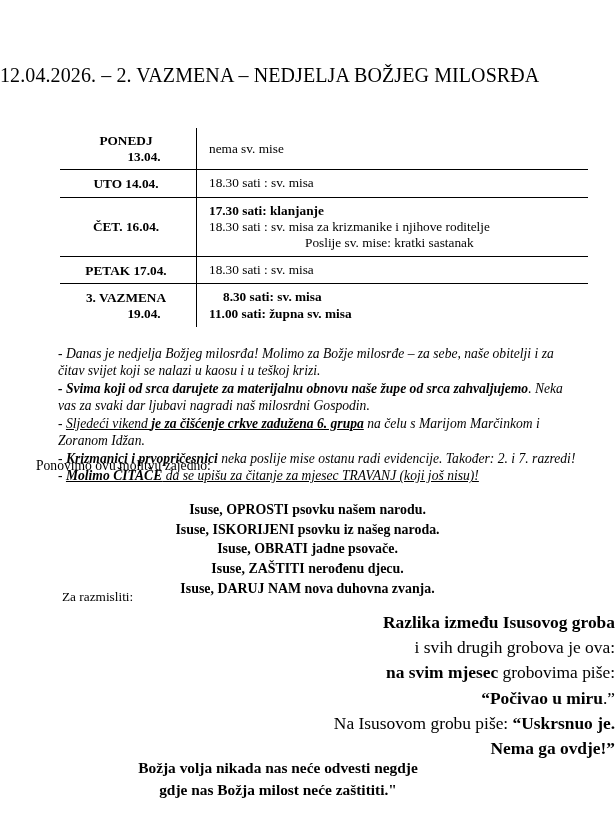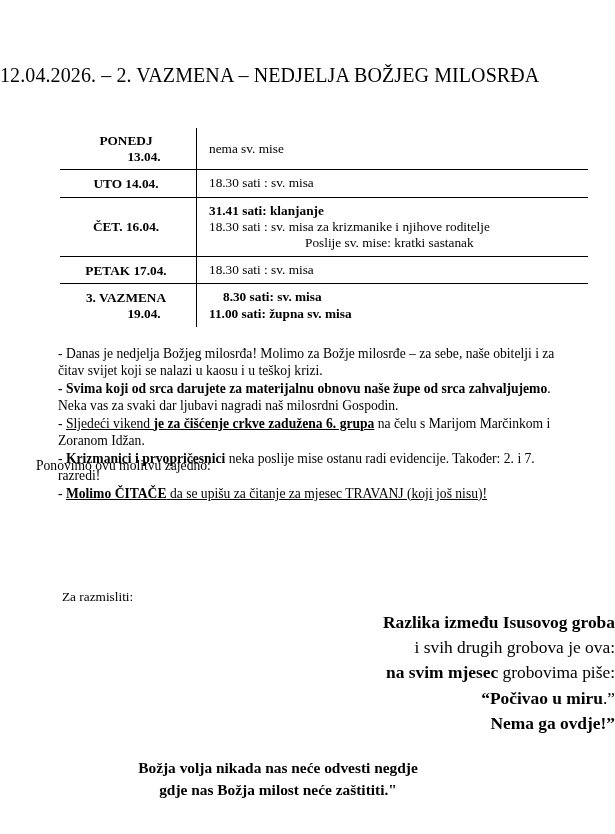--- a/index.html
+++ b/index.html
@@ -83,20 +83,21 @@
     left: 36px;
     top: 345px;
     width: 544px;
     font-size: 13.6px;
     line-height: 1.285;
     text-align: left;
   }
   .notices p {
     margin: 0;
     text-indent: 0;
+    font-style: italic;
   }
   .notices .dash-ind { padding-left: 22px; }
   .u { text-decoration: underline; }
   .bu { font-weight: bold; text-decoration: underline; }
 
   
   .prayer-lead {
     position: absolute;
     left: 36px;
     top: 458px;
@@ -172,21 +173,21 @@
           <span class="info-line">18.30 sati : sv. misa</span>
         </td>
       </tr>
 
 
       <tr>
         <td class="col-day">
           <span>ČET.  16.04.</span>
         </td>
         <td class="col-info">
-          <span class="info-line b">31.41 sati: klanjanje</span>
+          <span class="info-line b">17.30 sati: klanjanje</span>
           <span class="info-line">18.30 sati : sv. misa za krizmanike i njihove roditelje</span>
           <span class="info-indent">Poslije sv. mise: kratki sastanak</span>
         </td>
       </tr>
 
       <tr>
         <td class="col-day">
           <span>PETAK    17.04.</span>
         </td>
         <td class="col-info">
@@ -212,28 +213,36 @@
   <div class="notices">
     <p class="dash-ind"><span>- Danas je nedjelja Božjeg milosrđa! Molimo za Božje milosrđe – za sebe, naše obitelji i za čitav svijet koji se nalazi u kaosu i u teškoj krizi.</span></p>
     <p class="dash-ind"><span class="b">- Svima koji od srca darujete za materijalnu obnovu naše župe od srca zahvaljujemo</span><span>. Neka vas za svaki dar ljubavi nagradi naš milosrdni Gospodin.</span></p>
     <p class="dash-ind"><span>- </span><span class="u">Sljedeći vikend </span><span class="bu">je za čišćenje crkve zadužena 6. grupa</span><span> na čelu s Marijom Marčinkom i Zoranom Idžan.</span></p>
     <p class="dash-ind"><span>- </span><span class="b">Krizmanici i prvopričesnici</span><span> neka poslije mise ostanu radi evidencije. Također: 2. i 7. razredi!</span></p>
     <p class="dash-ind"><span>- </span><span class="bu">Molimo ČITAČE</span><span class="u"> da se upišu za čitanje za mjesec TRAVANJ (koji još nisu)!</span></p>
   </div>
 
   <div class="prayer-lead">Ponovimo ovu molitvu zajedno:</div>
 
+  <div class="prayer">
+    <div>Isuse, OPROSTI psovku našem narodu.</div>
+    <div>Isuse, ISKORIJENI psovku iz našeg naroda.</div>
+    <div>Isuse, OBRATI jadne psovače.</div>
+    <div>Isuse, ZAŠTITI nerođenu djecu.</div>
+    <div>Isuse, DARUJ NAM nova duhovna zvanja.</div>
+  </div>
 
   <div class="reflect-lead">Za razmisliti:</div>
 
   <div class="reflect">
     <div class="b">Razlika između Isusovog groba</div>
     <div>i svih drugih grobova je ova:</div>
     <div><span class="b">na svim mjesec</span><span> grobovima piše:</span></div>
     <div><span class="b">“Počivao u miru</span><span>.”</span></div>
+    <div><span>Na Isusovom grobu piše: </span><span class="b">“Uskrsnuo je.</span></div>
     <div class="b">Nema ga ovdje!”</div>
   </div>
 
   <div class="closing">
     <div>Božja volja nikada nas neće odvesti negdje</div>
     <div>gdje nas Božja milost neće zaštititi."</div>
   </div>
 
 </div>
 

